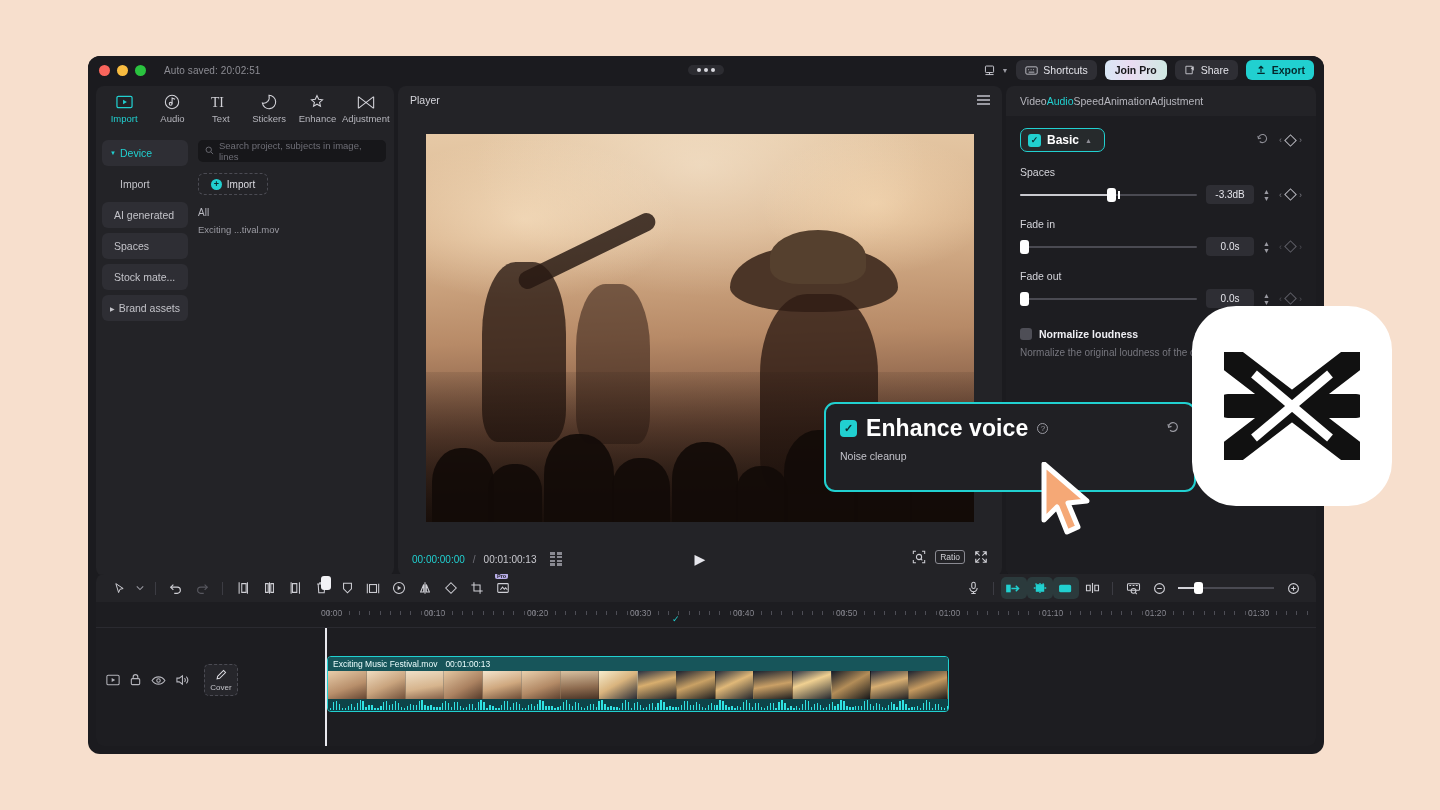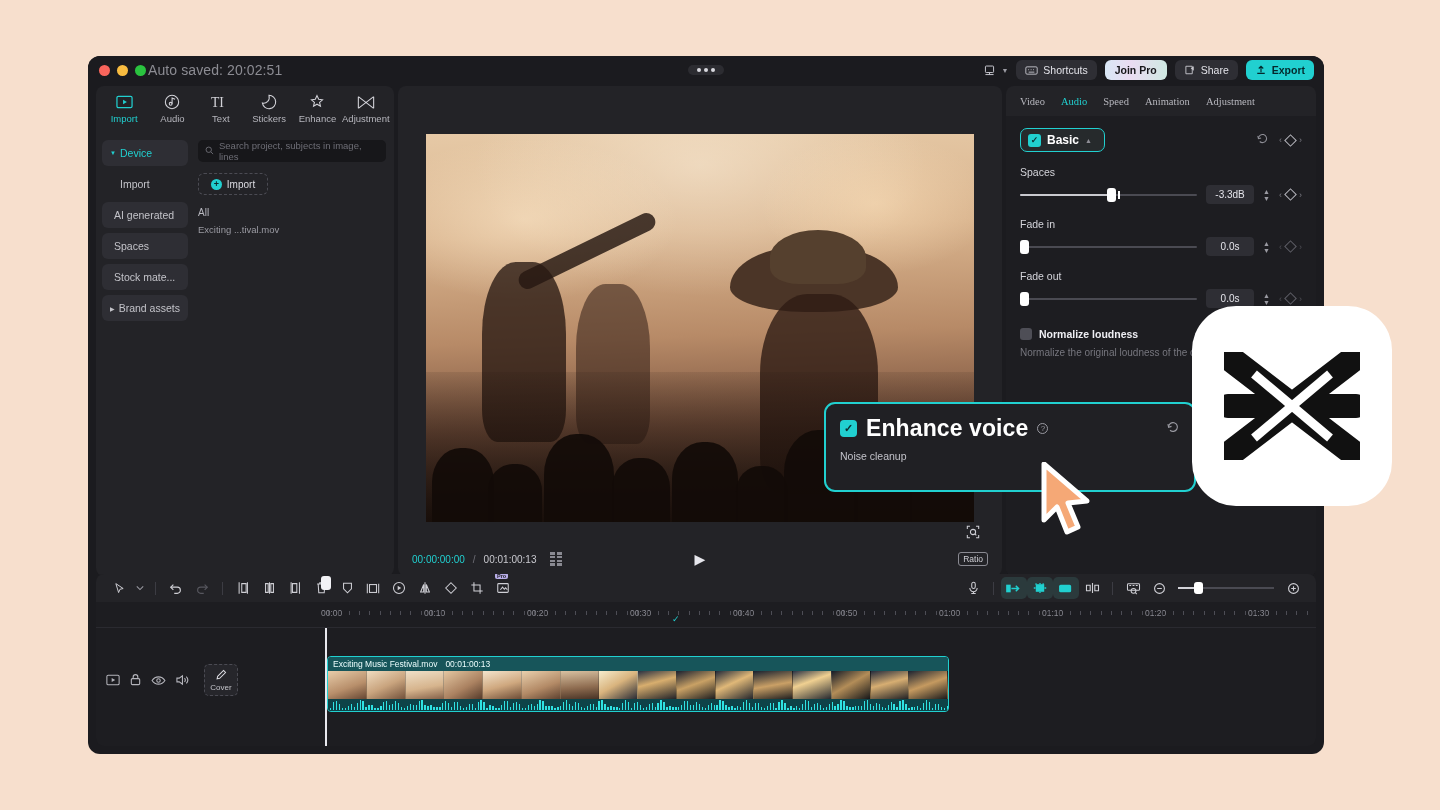--- a/index.html
+++ b/index.html
@@ -21,21 +21,21 @@
 
   
   .titlebar {
     position: absolute; left: 0; top: 0; width: 100%; height: 28px;
     background: #1b1b1f;
     display: flex; align-items: center;
   }
   .traffic { display: flex; align-items: center; gap: 7px; padding-left: 11px; }
   .dot { width: 11px; height: 11px; border-radius: 50%; }
   .dot.red { background: #f9655c; } .dot.yel { background: #f9bc40; } .dot.grn { background: #2ac33f; }
-  .autosave { font-size: 14px; color: #8c8c93; margin-left: 2px; letter-spacing: .1px; }
+  .autosave { font-size: 10px; color: #8c8c93; margin-left: 18px; letter-spacing: .1px; }
   .center-dots {
     position: absolute; left: 50%; top: 14px; transform: translate(-50%,-50%);
     background: #2c2c31; border-radius: 9px; padding: 3px 9px;
     display: flex; gap: 3px; align-items: center;
   }
   .center-dots i { width: 4px; height: 4px; background: #d9d9de; border-radius: 50%; display: block; }
   .tb-right {
     position: absolute; right: 10px; top: 0; height: 28px;
     display: flex; align-items: center; gap: 8px;
   }
@@ -143,29 +143,29 @@
   .player-foot {
     position: absolute; left: 0; right: 0; bottom: 0; height: 34px;
     display: flex; align-items: center; padding: 0 14px; gap: 8px;
   }
   .tcur { font-size: 10px; color: #21d0d0; }
   .tsep { font-size: 10px; color: #6e6e76; }
   .ttot { font-size: 10px; color: #c9c9cf; }
   .gridico { display: grid; grid-template-columns: repeat(2,5px); gap: 1.5px; margin-left: 6px; }
   .gridico i { height: 2.2px; background: #8a8a92; display: block; }
   .playbtn { position: absolute; left: 50%; transform: translateX(-50%); color: #e6e6ec; font-size: 14px; }
-  .pf-right { margin-left: auto; display: flex; align-items: center; gap: 9px; flex-direction: column; }
+  .pf-right { margin-left: auto; display: flex; align-items: flex-start; gap: 9px; }
   .ratiobox { border: 1px solid #8a8a92; border-radius: 3px; font-size: 8.5px; color: #cfcfd5; padding: 1px 4px; }
 
   
   .inspector {
     position: absolute; right: 8px; top: 30px; width: 310px; bottom: 178px;
     background: #232327; border-radius: 8px; overflow: hidden;
   }
-  .insp-tabs { height: 30px; display: flex; align-items: center; gap: 16px; padding: 0 14px; font-family: Liberation Serif, serif; }
+  .insp-tabs { height: 30px; display: flex; align-items: center; gap: 0; padding: 0 14px; }
   .insp-tab { font-size: 10.5px; color: #b6b6bd; }
   .insp-tab.active { color: #21d0d0; }
   .insp-body { position: absolute; left: 0; right: 0; top: 30px; bottom: 0; padding: 12px 14px; background: #1d1d21; }
   .basicpill {
     display: inline-flex; align-items: center; gap: 6px;
     border: 1.6px solid #21d0d0; border-radius: 7px; padding: 4px 12px 4px 7px;
     background: #262a2c;
   }
   .cb { width: 13px; height: 13px; border-radius: 3px; background: #21d0d0; color: #0c2e30; font-size: 9px; line-height: 13px; text-align: center; font-weight: bold; }
   .basicpill .t { font-size: 12px; color: #fff; font-weight: bold; }
@@ -422,20 +422,28 @@
         <div class="alllbl">
           <span>All</span>
         </div>
         <div class="thumbwrap">
           <div class="thumbname">Exciting ...tival.mov</div>
         </div>
       </div>
     </div>
 
     <div class="player">
+      <div class="player-head">
+        <span class="player-title">Player</span>
+        <span class="hamb">
+            <i></i>
+            <i></i>
+            <i></i>
+          </span>
+      </div>
       <div class="stagearea">
         <div class="video">
           <div class="varm"></div>
           <div class="vfig" style="left:56px;top:128px;width:84px;height:180px;"></div>
           <div class="vfig" style="left:150px;top:150px;width:74px;height:160px;background:rgba(60,38,28,.6)"></div>
           <div class="vhat"></div>
           <div class="vhat2"></div>
           <div class="vfig" style="right:96px;top:160px;width:118px;height:200px;background:rgba(46,28,20,.8)"></div>
           <div class="vcrowd">
             <b style="left:6px;width:62px;height:74px"></b>

